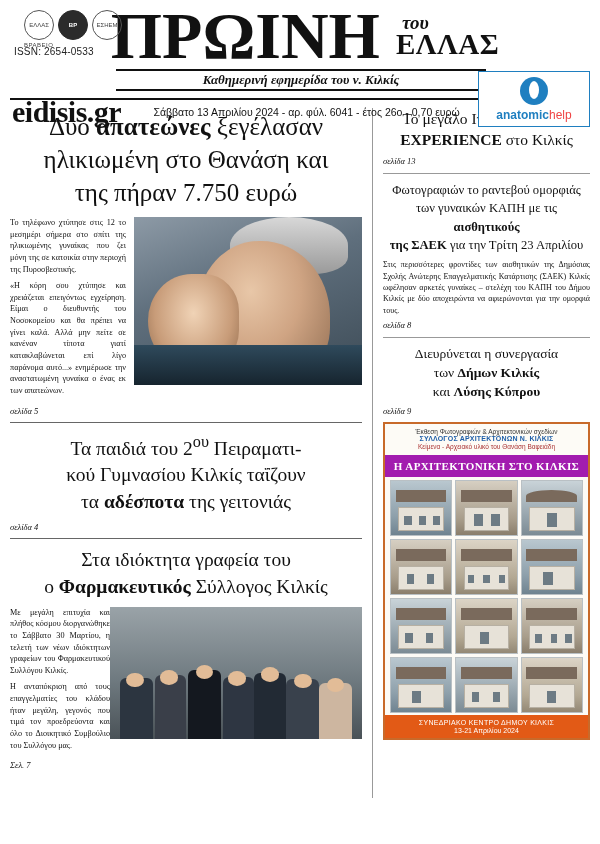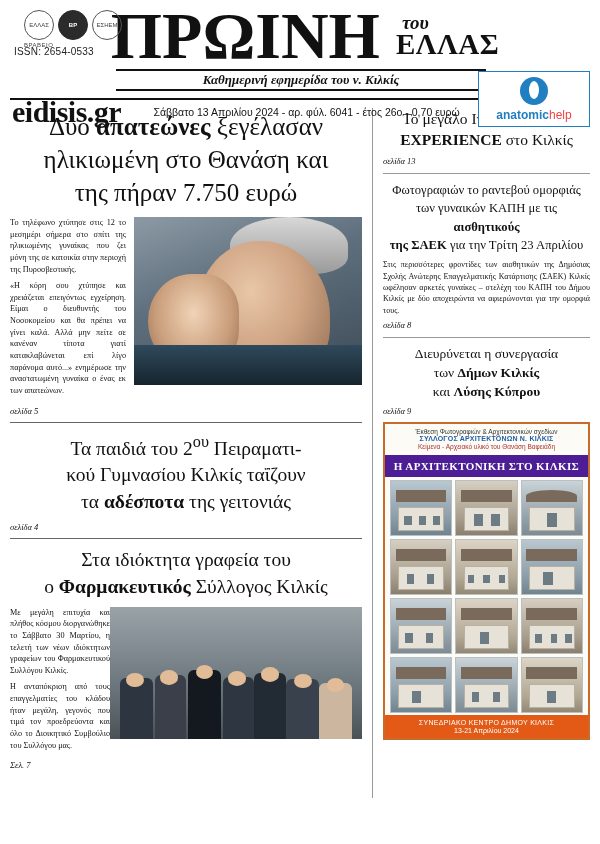--- a/index.html
+++ b/index.html
@@ -130,21 +130,21 @@
   .r-body { font-size: 8px; line-height: 1.42; text-align: justify; margin: 0 0 4px; }
   .r-hl3 { text-align: center; font-size: 13.5px; line-height: 1.4; margin: 6px 0 4px; }
   .r-div { border-top: 1px solid #999; margin: 7px 0; }
 
   
   .ad { border: 2px solid #c86a2a; margin-top: 6px; height: 318px; background: #fdfbf6; position: relative; }
   .ad-top { text-align: center; padding: 4px 4px 2px; }
   .ad-t1 { font-family: "Liberation Sans", sans-serif; font-size: 6.5px; color: #333; }
   .ad-t2 { font-family: "Liberation Sans", sans-serif; font-size: 7px; color: #1f5fa8; font-weight: bold; letter-spacing:.2px;}
   .ad-t3 { font-family: "Liberation Sans", sans-serif; font-size: 6.5px; color: #a33; margin-top: 1px;}
-  .ad-banner { background: #4c1d95; color: #fff; text-align: center; padding: 5px 2px; margin: 3px 0;
+  .ad-banner { background: #a21caf; color: #fff; text-align: center; padding: 5px 2px; margin: 3px 0;
     font-family: "Liberation Serif", serif; font-size: 11px; letter-spacing: .4px; font-weight: bold; }
   .ad-grid { display: grid; grid-template-columns: repeat(3, 1fr); gap: 3px; padding: 0 5px; }
   .ad-cell { height: 56px; background: #cfd6d9; position: relative; overflow: hidden; border: 1px solid #b9c0c4; }
   .b1 { background: linear-gradient(180deg,#b9c7cf 0%, #8ea0ab 65%, #6f8390 100%); }
   .b2 { background: linear-gradient(180deg,#d6cfc2 0%, #a89d8b 70%, #8a7e6c 100%); }
   .b3 { background: linear-gradient(180deg,#c9d3d8 0%, #9aa8b0 60%, #7c8b94 100%); }
   .b4 { background: linear-gradient(180deg,#dcd4c6 0%, #b3a893 70%, #938875 100%); }
   .roof { position:absolute; left: 8%; top: 18%; width: 84%; height: 22%; background:#7a6a5c; }
   .wall { position:absolute; left: 12%; bottom: 6%; width: 76%; height: 46%; background:#e7e2d8; border:1px solid #b7b0a3;}
   .win { position:absolute; background:#6d7b84; }

